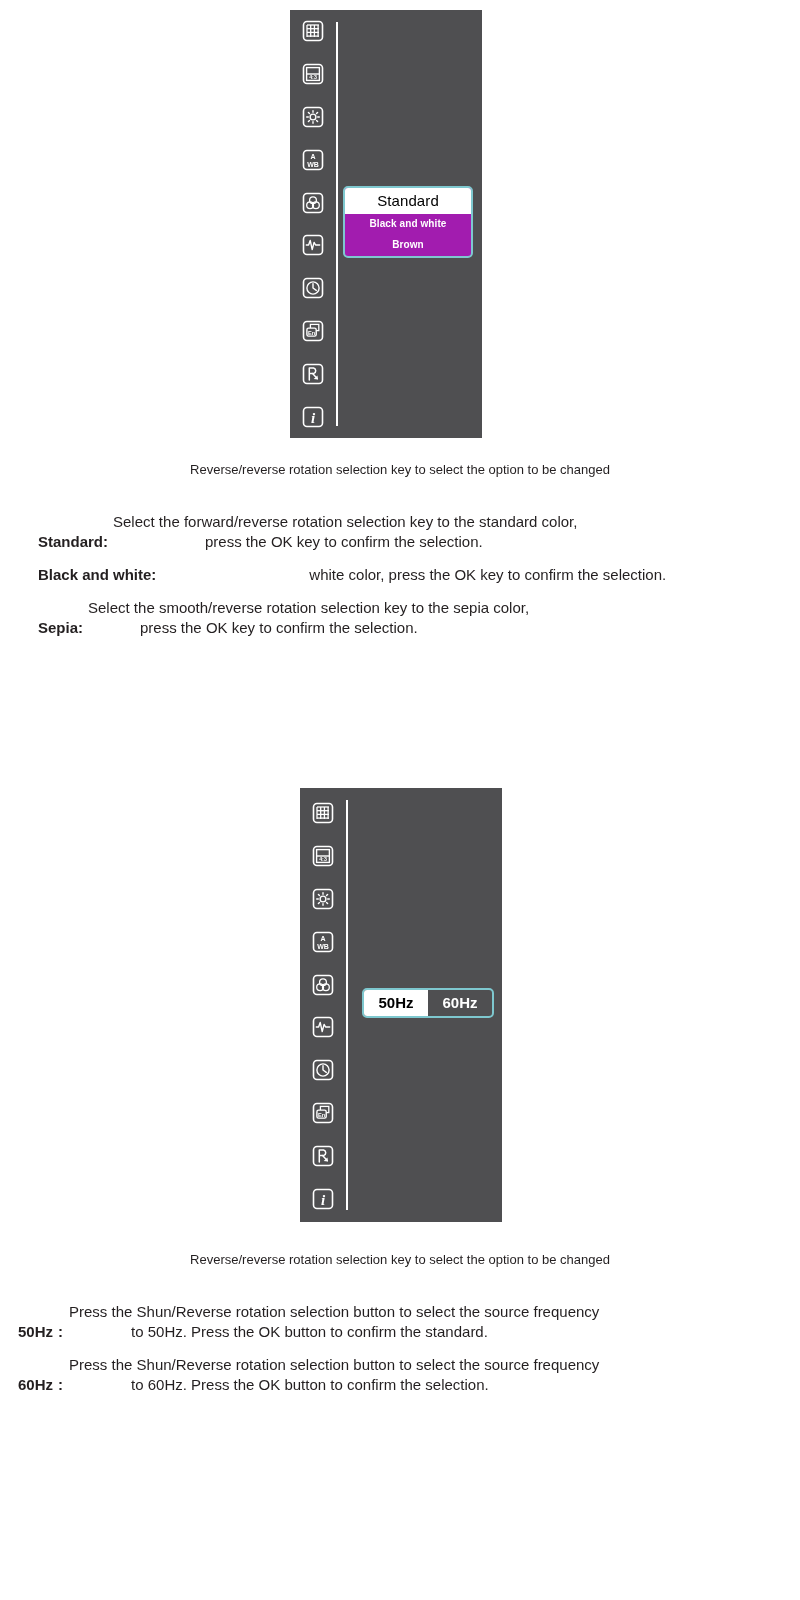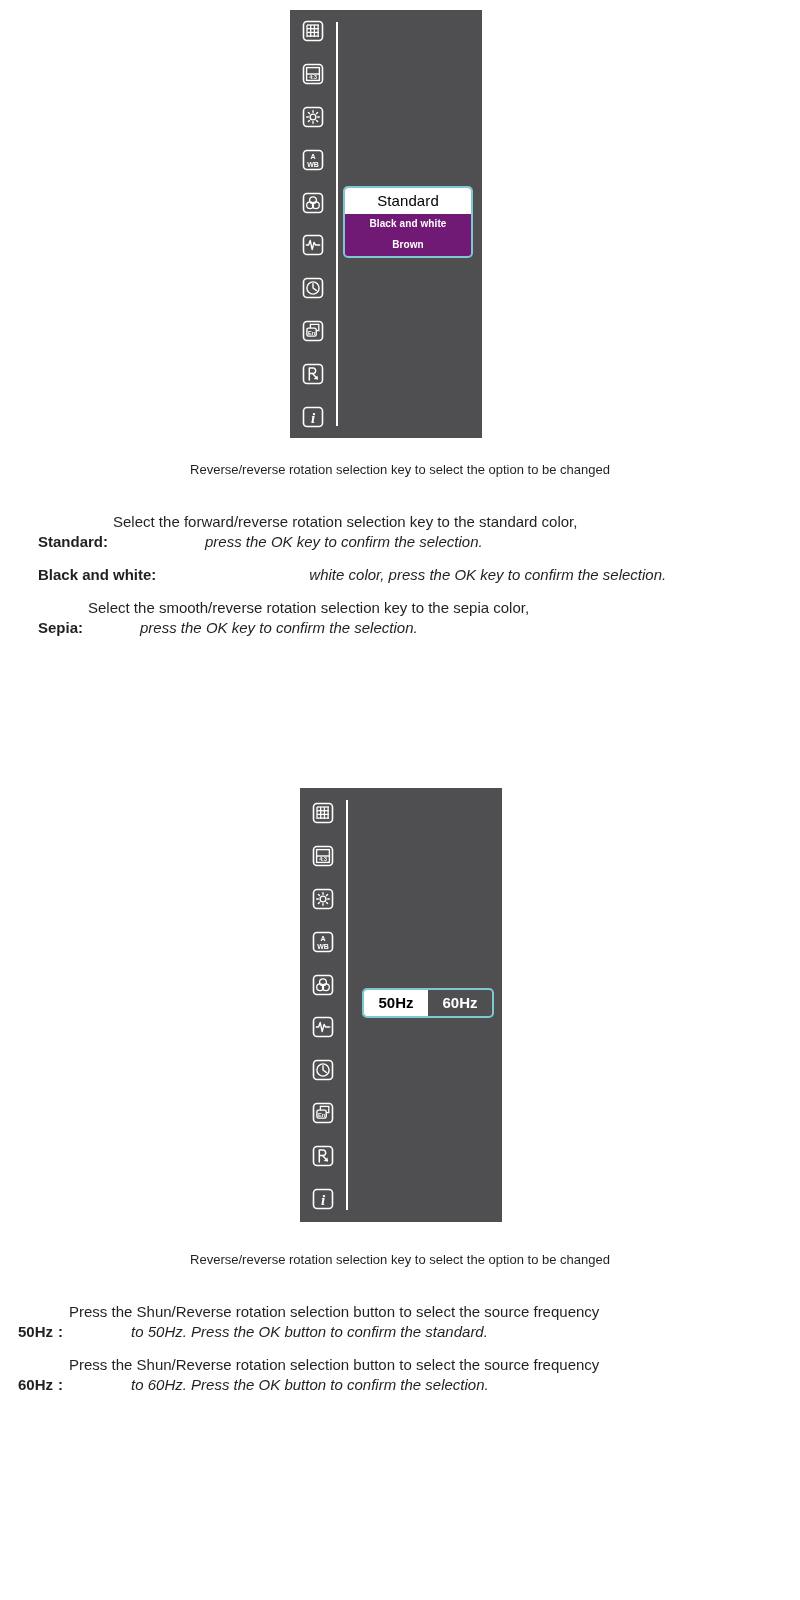--- a/index.html
+++ b/index.html
@@ -60,21 +60,21 @@
 
   
   .color-popup {
     position: absolute;
     left: 5px;
     top: 176px;
     width: 130px;
     border: 2px solid #7ec8cf;
     border-radius: 5px;
     overflow: hidden;
-    background: #701a75;
+    background: #a21caf;
     box-sizing: border-box;
   }
   .color-opt {
     text-align: center;
     font-size: 10px;
     line-height: 1;
     padding: 5px 0 6px 0;
     color: #ffffff;
     font-weight: bold;
     letter-spacing: .1px;
@@ -137,21 +137,21 @@
     white-space: nowrap;
     flex: 0 0 auto;
     padding-right: 5px;
   }
   .desc-sep {
     font-weight: bold;
     flex: 0 0 auto;
     padding-right: 6px;
   }
   .desc-text { flex: 1 1 auto; }
-  .desc-text .line2 { display: block; font-style: italic; }
+  .desc-text .line2 { display: block; }
 
   #desc-color { left: 38px; top: 512px; width: 724px; }
   #desc-color .r1 .line2 { padding-left: 92px; }
   #desc-color .r2 .line2 { padding-left: 148px; }
   #desc-color .r3 .line2 { padding-left: 52px; }
 
   #desc-freq  { left: 18px; top: 1302px; width: 772px; }
   #desc-freq .line2 { padding-left: 62px; }
 </style>
 </head>

